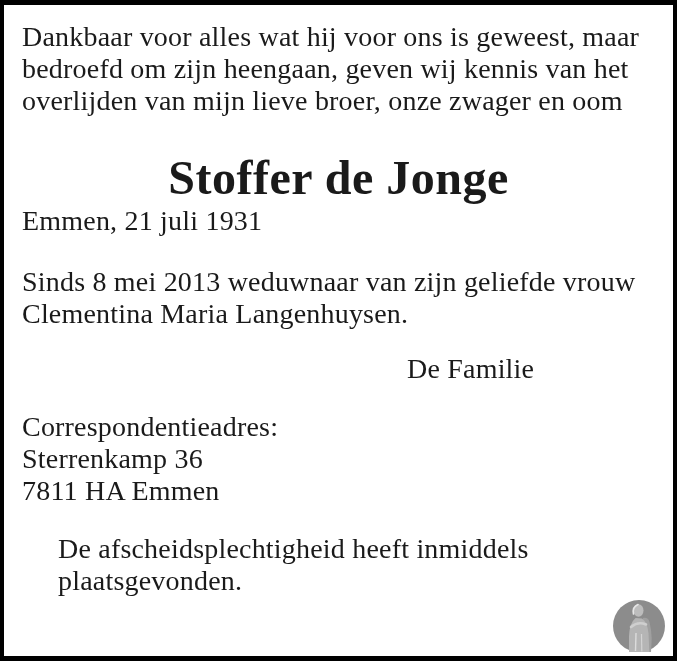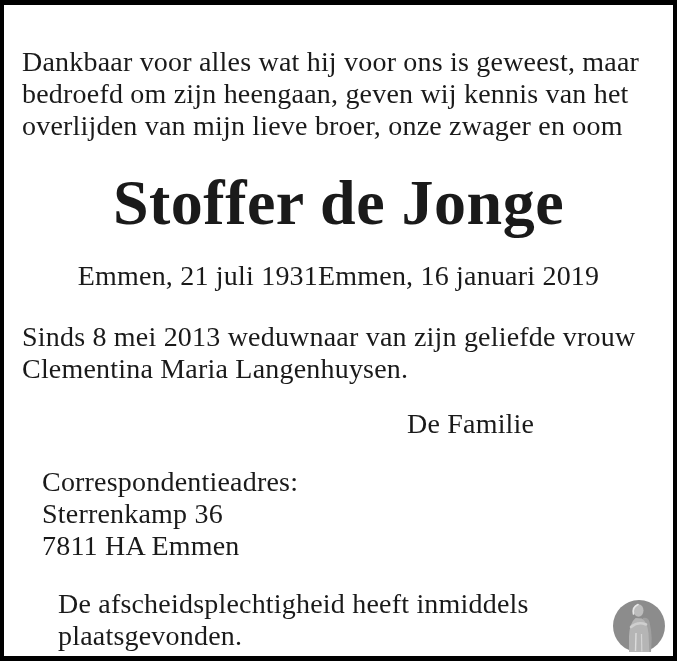--- a/index.html
+++ b/index.html
@@ -28,41 +28,40 @@
     border-bottom-width: 5px;
     padding: 0 18px;
     overflow: hidden;
   }
   .line {
     font-size: 28px;
     line-height: 32px;
     white-space: nowrap;
     letter-spacing: 0.2px;
   }
-  .intro { margin-top: 41px; }
+  .intro { margin-top: 16px; }
   .deceased-name {
     margin-top: 34px;
     text-align: center;
-    font-size: 64px;
+    font-size: 48px;
     line-height: 54px;
     font-weight: bold;
     letter-spacing: 0.5px;
   }
   .dates-row {
-    margin-top: 30px;
     display: flex;
-    justify-content: center;
+    justify-content: flex-start;
     align-items: baseline;
   }
   .widower { margin-top: 29px; }
   .family-signature {
     margin-top: 23px;
     margin-left: 385px;
   }
-  .correspondence { margin-top: 26px; margin-left: 20px; }
+  .correspondence { margin-top: 26px; }
   .ceremony { margin-top: 26px; margin-left: 36px; }
   .logo {
     position: absolute;
     right: 8px;
     bottom: 4px;
     width: 52px;
     height: 52px;
   }
 </style>
 </head>
@@ -73,21 +72,20 @@
   <div class="intro">
     <div class="line">Dankbaar voor alles wat hij voor ons is geweest, maar</div>
     <div class="line">bedroefd om zijn heengaan, geven wij kennis van het</div>
     <div class="line">overlijden van mijn lieve broer, onze zwager en oom</div>
   </div>
 
   <div class="deceased-name">Stoffer de Jonge</div>
 
   <div class="dates-row">
     <div class="line">Emmen, 21 juli 1931</div>
-    <div class="line">Emmen, 16 januari 2019</div>
   </div>
 
   <div class="widower">
     <div class="line">Sinds 8 mei 2013 weduwnaar van zijn geliefde vrouw</div>
     <div class="line">Clementina Maria Langenhuysen.</div>
   </div>
 
   <div class="family-signature line">De Familie</div>
 
   <div class="correspondence">

